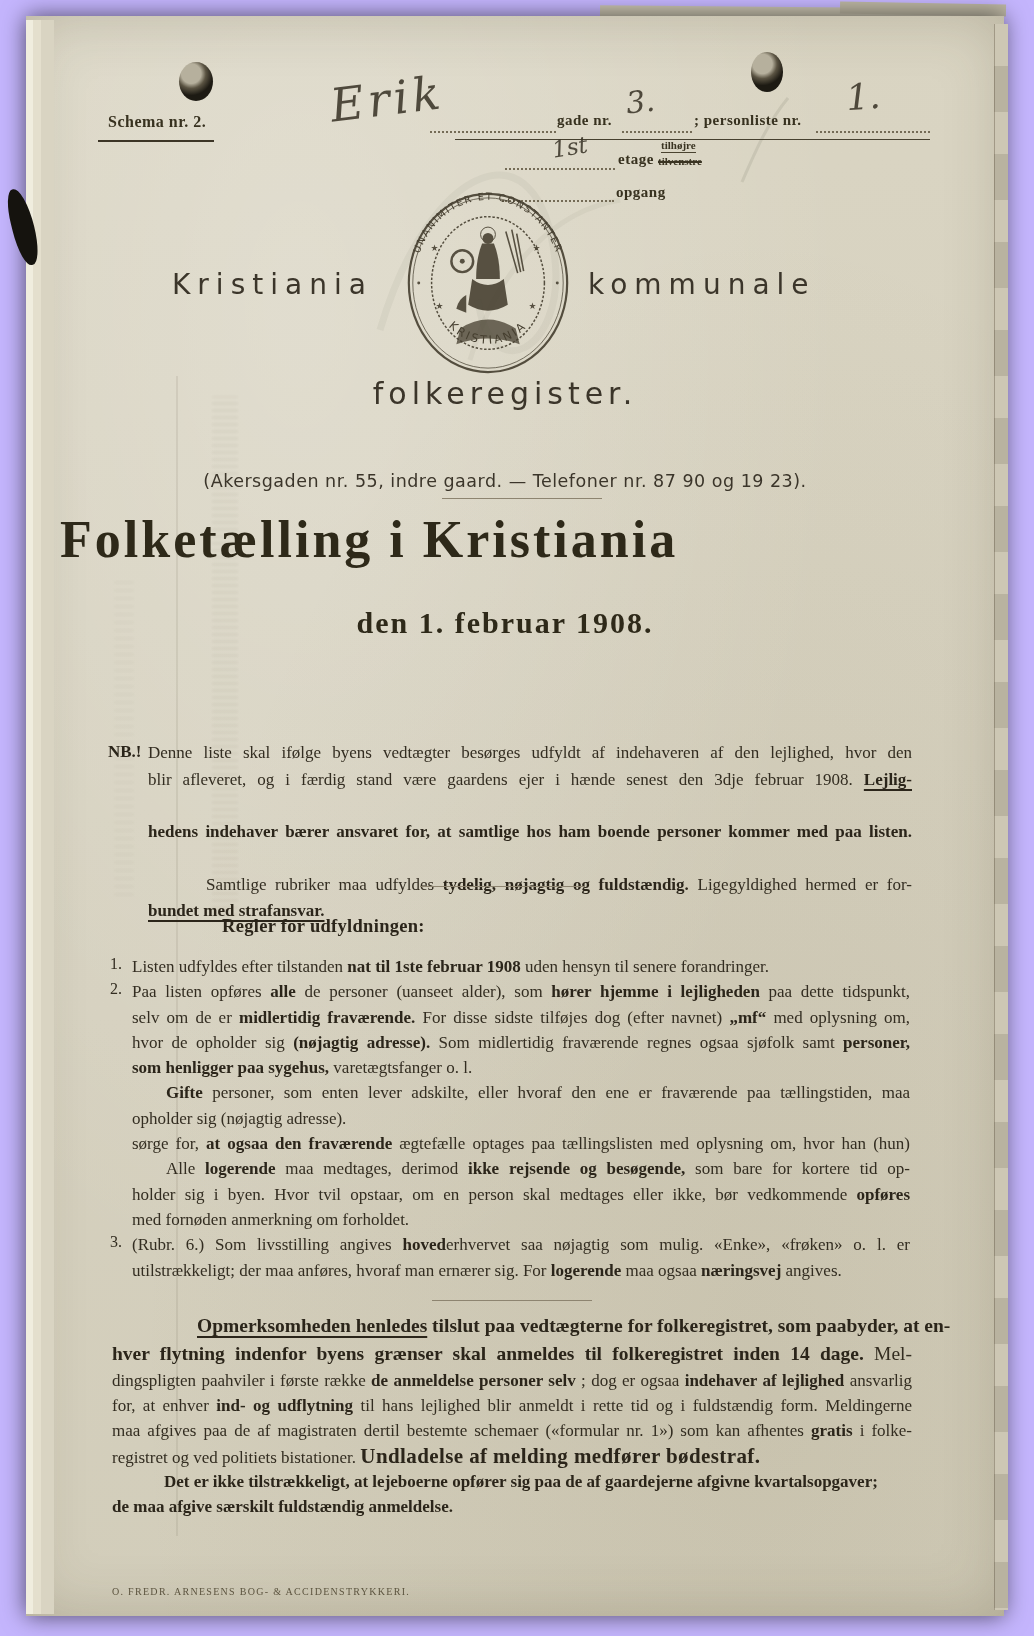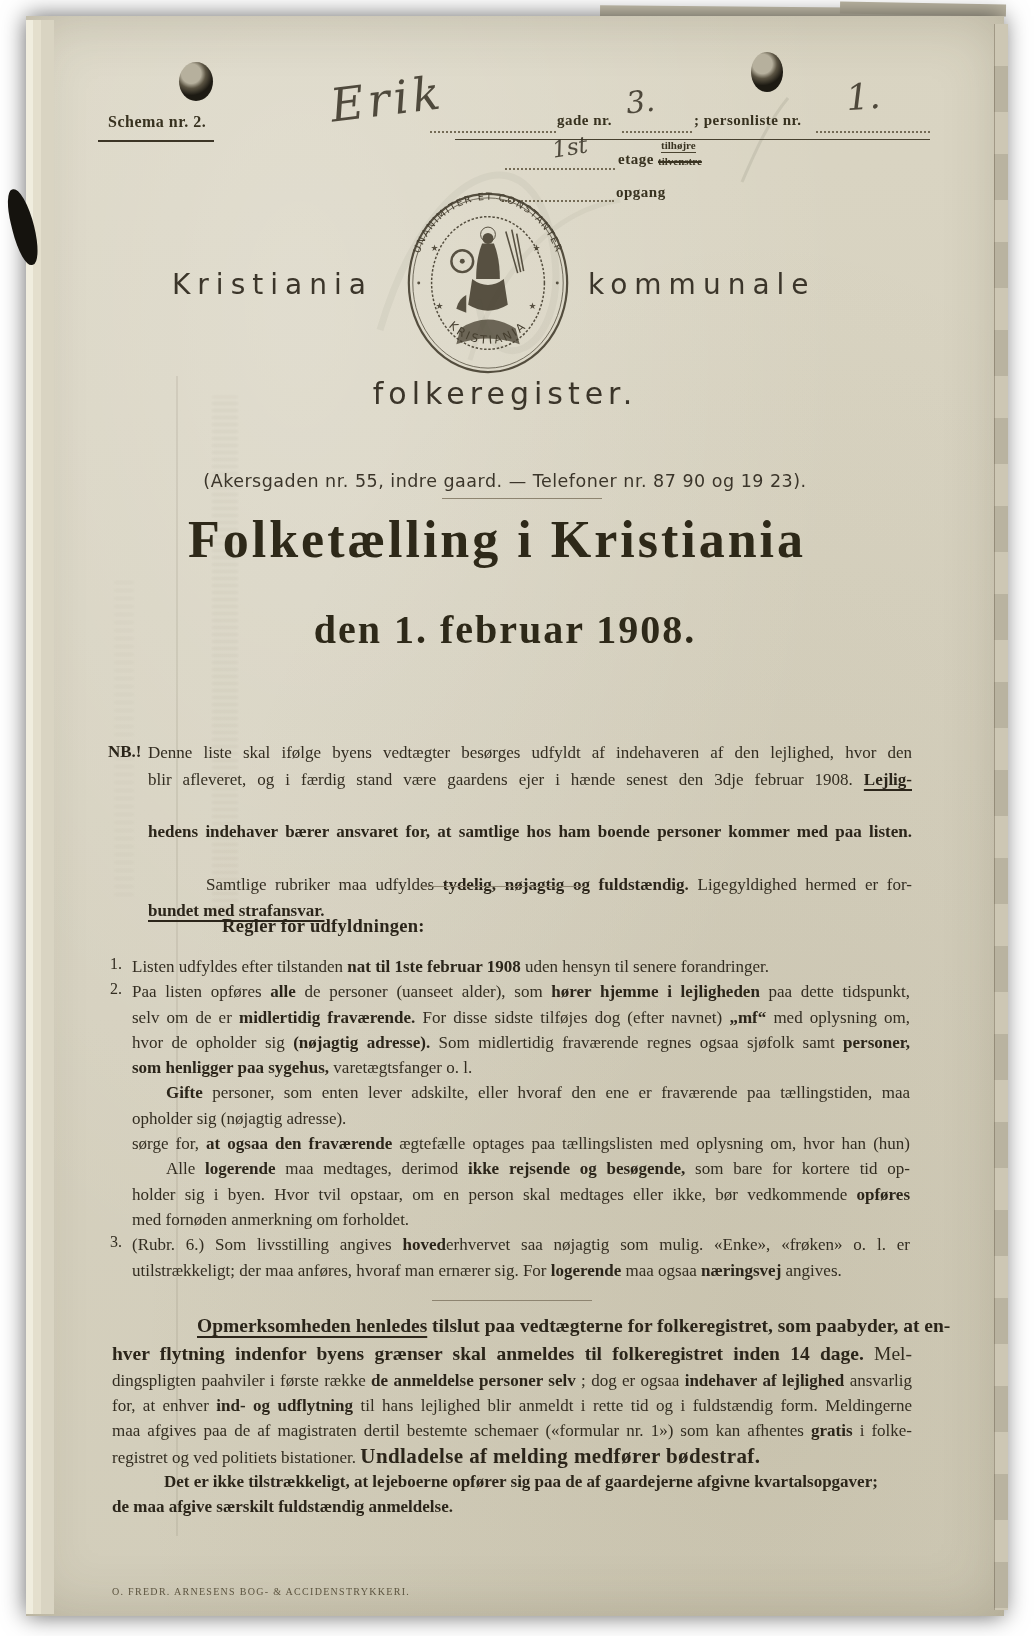--- a/index.html
+++ b/index.html
@@ -1,17 +1,17 @@
 <!DOCTYPE html>
 <html><head>
 <meta charset="utf-8">
 <style>
   html,body{margin:0;padding:0;}
   body{background:#0e0d0a;font-family:"Liberation Serif",serif;}
-  .screen{position:relative;width:1034px;height:1636px;overflow:hidden;background:#ffffff;}
+  .screen{position:relative;width:1034px;height:1636px;overflow:hidden;background:#c4b5fd;}
 
   
   .pages-top-1{position:absolute;left:600px;top:7px;width:404px;height:16px;background:#c9c3b0;transform:rotate(.5deg);}
   .pages-top-2{position:absolute;left:840px;top:3px;width:166px;height:12px;background:#bcb6a3;transform:rotate(1deg);}
   .stack-left{position:absolute;left:26px;top:20px;width:28px;height:1594px;
     background:linear-gradient(90deg,#f0edde 0 7px,#e4dfcd 7px 15px,#d9d4c2 15px);}
   .stack-right{position:absolute;left:994px;top:24px;width:13px;height:1586px;
     background:repeating-linear-gradient(180deg,#cdc7b4 0 42px,#b9b3a0 42px 88px);
     border-left:1px solid rgba(80,70,50,.35);}
   .notch{position:absolute;left:12px;top:188px;width:22px;height:78px;background:#15130e;
@@ -67,24 +67,24 @@
   .seal{position:absolute;left:402px;top:188px;width:172px;height:190px;}
   .folkereg{position:absolute;left:105px;top:376px;width:800px;text-align:center;
     font-family:"DejaVu Sans",sans-serif;font-size:30px;letter-spacing:5px;color:#3b352a;}
   .address{position:absolute;left:105px;top:432px;width:800px;text-align:center;
     font-family:"DejaVu Sans",sans-serif;font-size:17.5px;letter-spacing:.5px;color:#3b352a;margin-top:39px;}
   .divider{position:absolute;border-top:1.3px solid #8d8470;}
   .div1{left:442px;top:498px;width:160px;}
   .div2{left:420px;top:886px;width:165px;}
   .div3{left:432px;top:1300px;width:160px;}
 
-  .title{position:absolute;left:52px;top:510px;width:890px;text-align:center;
+  .title{position:absolute;left:60px;top:510px;width:890px;text-align:left;
     font-weight:bold;font-size:52px;letter-spacing:3px;color:#2e2919;}
   .subtitle{position:absolute;left:60px;top:606px;width:890px;text-align:center;
-    font-weight:bold;font-size:40px;letter-spacing:2px;color:#2e2919;}
+    font-weight:bold;font-size:30px;letter-spacing:2px;color:#2e2919;}
 
   
   .tline{white-space:nowrap;text-align:justify;color:#332d21;}
   .tline.just{text-align-last:justify;}
   .tline .b,.b{font-weight:bold;color:#2b251a;}
   .tline .u{text-decoration:underline;text-underline-offset:4px;text-decoration-thickness:1.5px;}
   .tline.ul-line{text-underline-offset:4px;text-decoration-thickness:1.5px;margin-top:26px;}
   .nb-label{position:absolute;left:108px;top:742px;font-weight:bold;font-size:17px;color:#2b251a;}
   .nb-lines{position:absolute;left:148px;top:740px;width:764px;font-size:17px;}
   .nb-lines .tline{height:26.5px;line-height:26px;}

